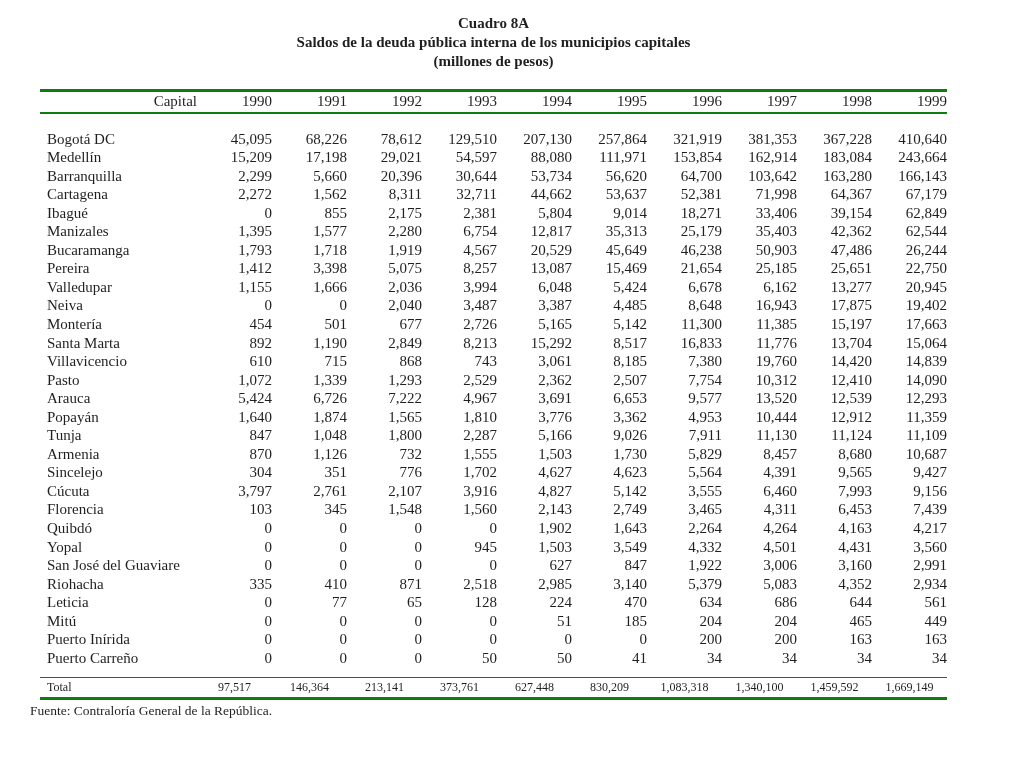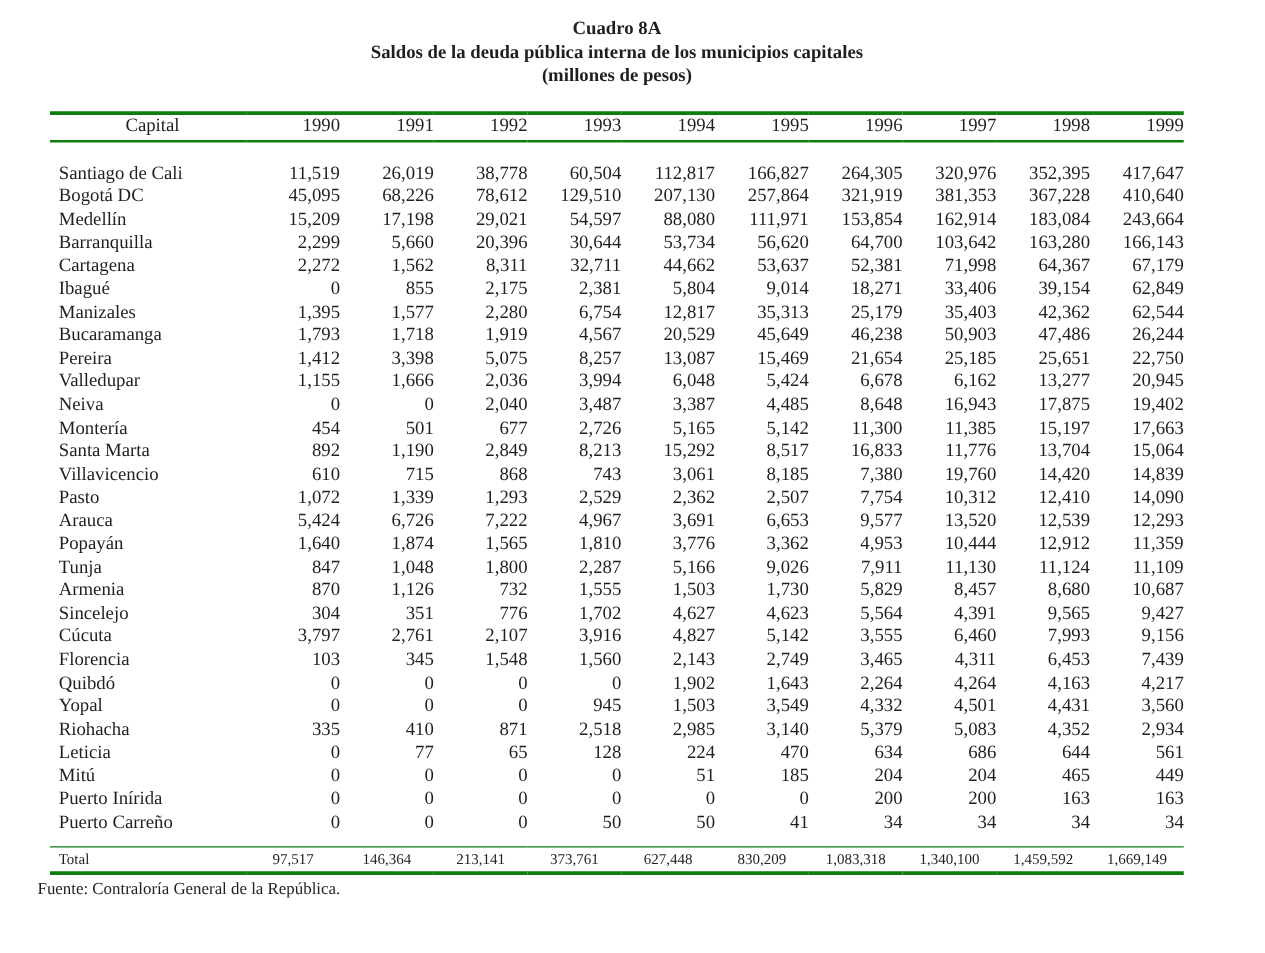--- a/index.html
+++ b/index.html
@@ -41,21 +41,21 @@
   col.year-col { width: 75px; }
   thead th {
     border-top: 3px solid var(--green);
     border-bottom: 2px solid var(--green);
     font-weight: normal;
     font-size: 15px;
     height: 22px;
     vertical-align: middle;
     white-space: nowrap;
   }
-  thead th.capital { text-align: center; padding-left: 7px; margin-left: 25px; }
+  thead th.capital { text-align: right; padding-left: 7px; margin-left: 25px; }
   thead th.num { text-align: right; }
   tbody td {
     height: 18.55px;
     line-height: 18.55px;
     vertical-align: middle;
     white-space: nowrap;
     font-size: 15px;
   }
   tbody td.capital { text-align: left; padding-left: 7px; }
   tbody td.num { text-align: right; }
@@ -115,33 +115,20 @@
           <th class="num">1997</th>
           <th class="num">1998</th>
           <th class="num">1999</th>
         </tr>
     </thead>
     <tbody id="table-body">
         <tr class="spacer-top">
           <td colspan="11"></td>
         </tr>
         <tr>
-          <td class="capital">Santiago de Cali</td>
-          <td class="num">11,519</td>
-          <td class="num">26,019</td>
-          <td class="num">38,778</td>
-          <td class="num">60,504</td>
-          <td class="num">112,817</td>
-          <td class="num">166,827</td>
-          <td class="num">264,305</td>
-          <td class="num">320,976</td>
-          <td class="num">352,395</td>
-          <td class="num">417,647</td>
-        </tr>
-        <tr>
           <td class="capital">Bogotá DC</td>
           <td class="num">45,095</td>
           <td class="num">68,226</td>
           <td class="num">78,612</td>
           <td class="num">129,510</td>
           <td class="num">207,130</td>
           <td class="num">257,864</td>
           <td class="num">321,919</td>
           <td class="num">381,353</td>
           <td class="num">367,228</td>
@@ -425,20 +412,33 @@
           <td class="num">0</td>
           <td class="num">0</td>
           <td class="num">0</td>
           <td class="num">945</td>
           <td class="num">1,503</td>
           <td class="num">3,549</td>
           <td class="num">4,332</td>
           <td class="num">4,501</td>
           <td class="num">4,431</td>
           <td class="num">3,560</td>
+        </tr>
+        <tr>
+          <td class="capital">San José del Guaviare</td>
+          <td class="num">0</td>
+          <td class="num">0</td>
+          <td class="num">0</td>
+          <td class="num">0</td>
+          <td class="num">627</td>
+          <td class="num">847</td>
+          <td class="num">1,922</td>
+          <td class="num">3,006</td>
+          <td class="num">3,160</td>
+          <td class="num">2,991</td>
         </tr>
         <tr>
           <td class="capital">Riohacha</td>
           <td class="num">335</td>
           <td class="num">410</td>
           <td class="num">871</td>
           <td class="num">2,518</td>
           <td class="num">2,985</td>
           <td class="num">3,140</td>
           <td class="num">5,379</td>

